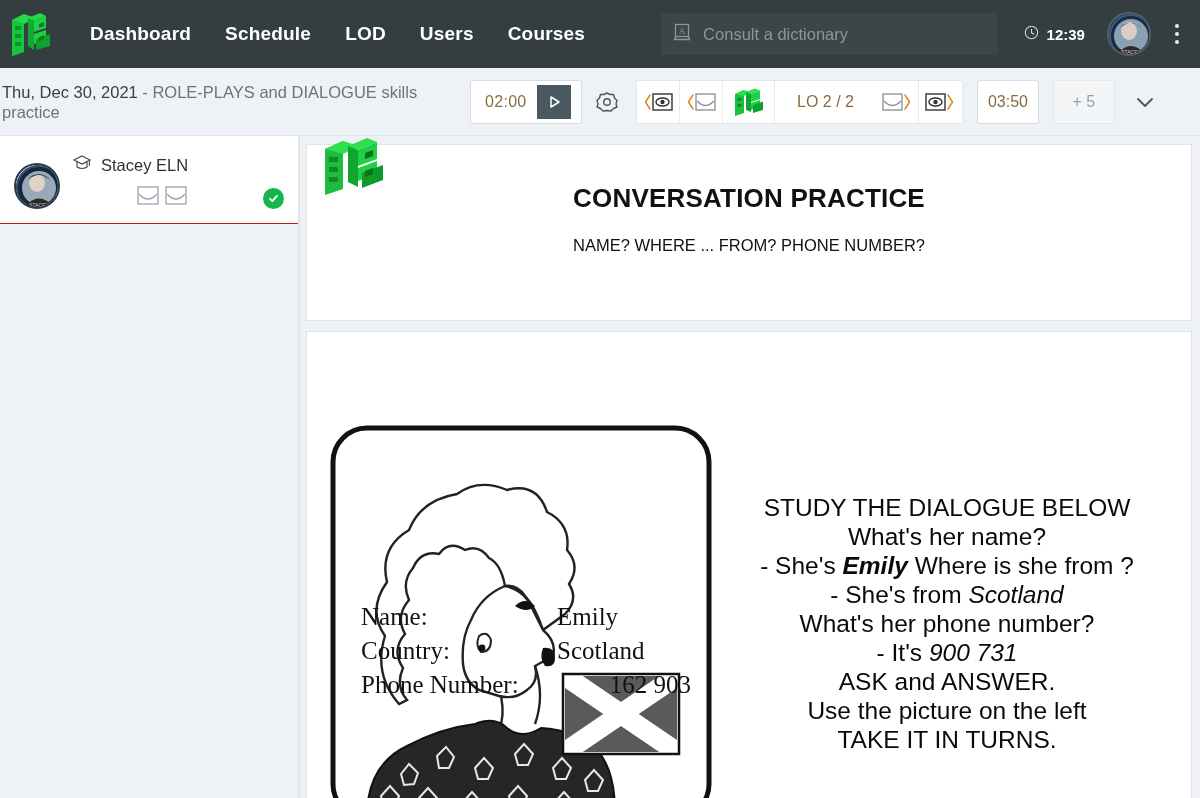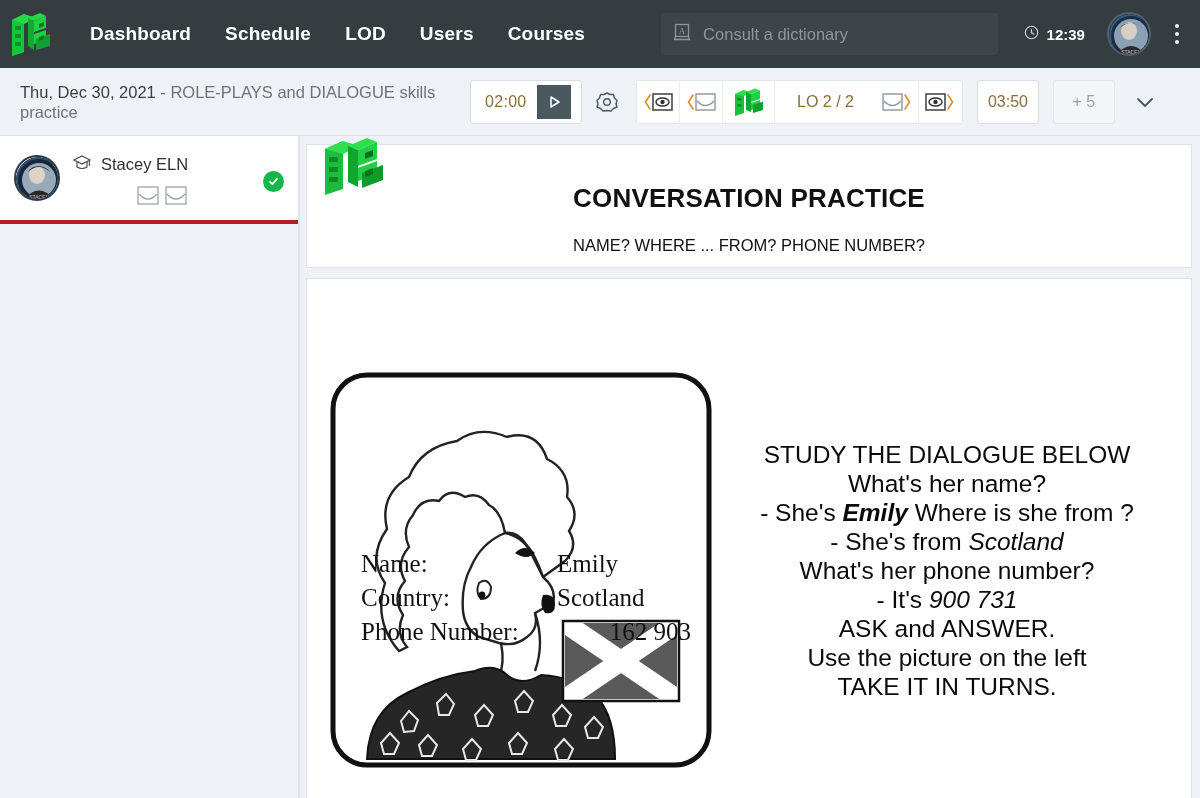--- a/index.html
+++ b/index.html
@@ -80,21 +80,21 @@
     display: flex;
     align-items: center;
     padding: 0 10px 0 0;
     border-bottom: 1px solid #dde3e9;
     position: relative;
   }
   .lesson-title {
     font-size: 16.5px;
     line-height: 20px;
     color: #3c4043;
-    padding-left: 20px;
+    padding-left: 2px;
     width: 470px;
     flex: 0 0 470px;
   }
   .lesson-title .sub { color: #6d7478; }
 
   .timer-pill {
     height: 44px;
     min-width: 112px;
     background: #ffffff;
     border: 1px solid #d7dde3;
@@ -165,24 +165,24 @@
   
   .body-split { display: flex; height: 662px; }
   .sidebar {
     width: 300px; flex: 0 0 300px;
     background: #eef2f6;
     border-right: 2px solid #dfe5ea;
     padding: 0;
   }
   .user-card {
     background: #ffffff;
-    border-bottom: 4px solid #b91c1c;
+    border-bottom: 1px solid #b91c1c;
     padding: 14px 14px 14px 14px;
     display: flex;
-    align-items: center;
+    align-items: flex-end;
     gap: 12px;
     height: 88px;
   }
   .user-avatar {
     width: 46px; height: 46px; border-radius: 50%;
     overflow: hidden; flex: 0 0 46px;
     border: 2px solid #2c3a4a;
   }
   .user-mid { flex: 1 1 auto; padding-top: 5px; }
   .user-nameline {
@@ -202,21 +202,21 @@
     flex: 1 1 auto;
     background: #eef2f6;
     padding: 8px 8px 8px 6px;
     overflow: hidden;
   }
   .slide-card {
     background: #ffffff;
     border: 1px solid #dde3e8;
     position: relative;
   }
-  .slide-top { height: 124px; margin-bottom: 10px; }
+  .slide-top { height: 177px; margin-bottom: 10px; }
   .slide-main { height: 588px; }
 
   .hdr-logo {
     position: absolute;
     left: 10px; top: -12px;
     width: 80px; height: 66px;
   }
   .hdr-inner {
     height: 100%;
     display: flex; flex-direction: column;

